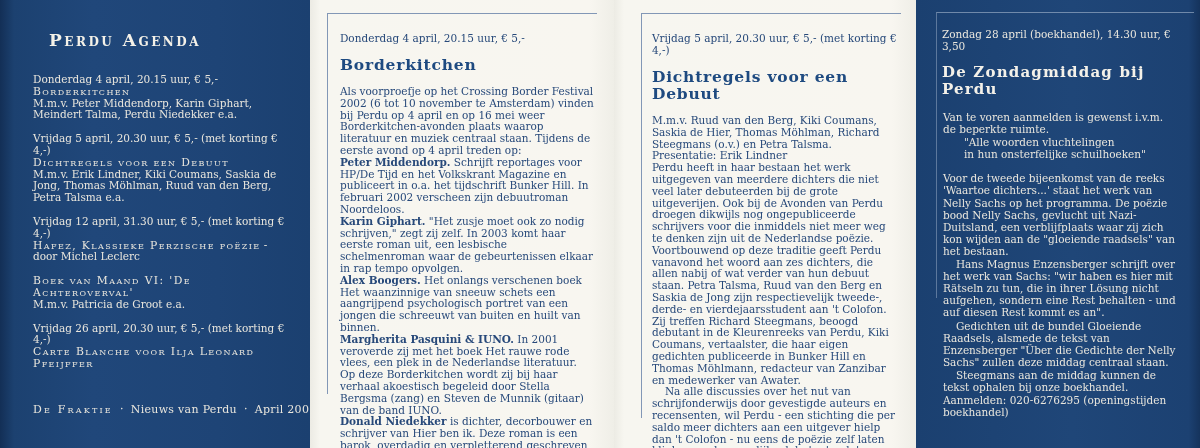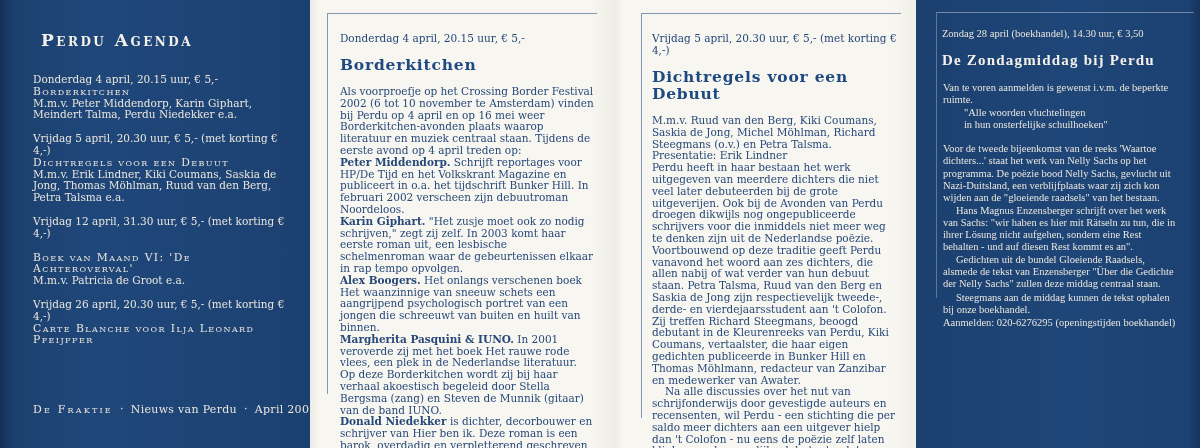--- a/index.html
+++ b/index.html
@@ -26,21 +26,21 @@
   }
 
   
   #panel1 { width: 312px; padding: 26px 22px 0 33px; }
   .agenda-title {
     font-variant: small-caps;
     font-weight: bold;
     font-size: 17px;
     letter-spacing: 2.5px;
     color: #f4f1e8;
-    margin: 4px 0 24px 8px;
+    margin: 4px 0 24px 16px;
   }
   .entry { margin: 0 0 12px 0; font-size: 10.5px; line-height: 11.8px; }
   .entry-date { color: #e9e6dd; }
   .entry-title-line { }
   .entry-title {
     font-variant: small-caps;
     letter-spacing: 1.4px;
     font-size: 10.8px;
   }
   .entry-detail { }
@@ -86,21 +86,20 @@
   .credits { margin: 0 0 0 0; }
   .presentation { margin: 0 0 26px 0; }
   .bodypara { margin: 0; }
   .bodypara.indent { text-indent: 13px; }
 
   
   #panel4 {
     width: 286px; padding: 28px 20px 0 26px;
     background: linear-gradient(90deg, #1b4070 0px, #1f4678 55%, #1c4172 96%, #15335c 100%);
     color: #e9e6dd;
-    font-family: Liberation Serif, serif;
   }
   #panel4 .frame { top: 12px; left: 20px; right: 6px; bottom: 150px; }
   .p4-heading {
     font-size: 15px;
     font-weight: bold;
     letter-spacing: 1.2px;
     color: #f4f1e9;
     margin: 0 0 13px 0;
     line-height: 17px;
   }
@@ -121,20 +120,21 @@
     <div class="entry-title-line"><span class="entry-title">Borderkitchen</span><span></span></div>
     <div class="entry-detail">M.m.v. Peter Middendorp, Karin Giphart, Meindert Talma, Perdu Niedekker e.a.</div>
   </div>
   <div class="entry">
     <div class="entry-date">Vrijdag 5 april, 20.30 uur, € 5,- (met korting € 4,-)</div>
     <div class="entry-title-line"><span class="entry-title">Dichtregels voor een Debuut</span><span></span></div>
     <div class="entry-detail">M.m.v. Erik Lindner, Kiki Coumans, Saskia de Jong, Thomas Möhlman, Ruud van den Berg, Petra Talsma e.a.</div>
   </div>
   <div class="entry">
     <div class="entry-date">Vrijdag 12 april, 31.30 uur, € 5,- (met korting € 4,-)</div>
+    <div class="entry-title-line"><span class="entry-title">Hafez, Klassieke Perzische poëzie</span><span> - door Michel Leclerc</span></div>
     <div class="entry-detail"></div>
   </div>
   <div class="entry">
     <div class="entry-title-line"><span class="entry-title">Boek van Maand VI: 'De Achteroverval'</span><span></span></div>
     <div class="entry-detail">M.m.v. Patricia de Groot e.a.</div>
   </div>
   <div class="entry">
     <div class="entry-date">Vrijdag 26 april, 20.30 uur, € 5,- (met korting € 4,-)</div>
     <div class="entry-title-line"><span class="entry-title">Carte Blanche voor Ilja Leonard Pfeijffer</span><span></span></div>
     <div class="entry-detail"></div>
@@ -160,21 +160,21 @@
 
     </div>
   </div>
 </div>
 
 <div class="panel panel-light" id="panel3">
   <div class="frame"></div>
   <div class="date-line">Vrijdag 5 april, 20.30 uur, € 5,- (met korting € 4,-)</div>
   <h2 class="col-heading">Dichtregels voor een Debuut</h2>
   <div class="body-text">
-    <p class="credits bodypara">M.m.v. Ruud van den Berg, Kiki Coumans, Saskia de Jong, Michel Möhlman, Richard Steegmans (o.v.) en Petra Talsma.</p>
+    <p class="credits bodypara">M.m.v. Ruud van den Berg, Kiki Coumans, Saskia de Hier, Thomas Möhlman, Richard Steegmans (o.v.) en Petra Talsma.</p>
     <p class="presentation bodypara">Presentatie: Erik Lindner</p>
     <p class="bodypara">Perdu heeft in haar bestaan het werk uitgegeven van meerdere dichters die niet veel later debuteerden bij de grote uitgeverijen. Ook bij de Avonden van Perdu droegen dikwijls nog ongepubliceerde schrijvers voor die inmiddels niet meer weg te denken zijn uit de Nederlandse poëzie. Voortbouwend op deze traditie geeft Perdu vanavond het woord aan zes dichters, die allen nabij of wat verder van hun debuut staan. Petra Talsma, Ruud van den Berg en Saskia de Jong zijn respectievelijk tweede-, derde- en vierdejaarsstudent aan 't Colofon. Zij treffen Richard Steegmans, beoogd debutant in de Kleurenreeks van Perdu, Kiki Coumans, vertaalster, die haar eigen gedichten publiceerde in Bunker Hill en Thomas Möhlmann, redacteur van Zanzibar en medewerker van Awater.</p>
     <p class="bodypara indent">Na alle discussies over het nut van schrijfonderwijs door gevestigde auteurs en recensenten, wil Perdu - een stichting die per saldo meer dichters aan een uitgever hielp dan 't Colofon - nu eens de poëzie zelf laten klinken en de mogelijke debutanten laten praten over hun werk en wat instellingen voor hen kunnen betekenen. De avond wordt ingeleid door Erik Lindner, auteur van bij Perdu en De Bezige Bij verschenen dichtbundels, die na de voordrachten met de dichters praat.</p>
   </div>
 </div>
 
 <div class="panel panel-dark p4" id="panel4">
   <div class="frame"></div>
   <div class="date-line">Zondag 28 april (boekhandel), 14.30 uur, € 3,50</div>
   <h2 class="p4-heading">De Zondagmiddag bij Perdu</h2>

